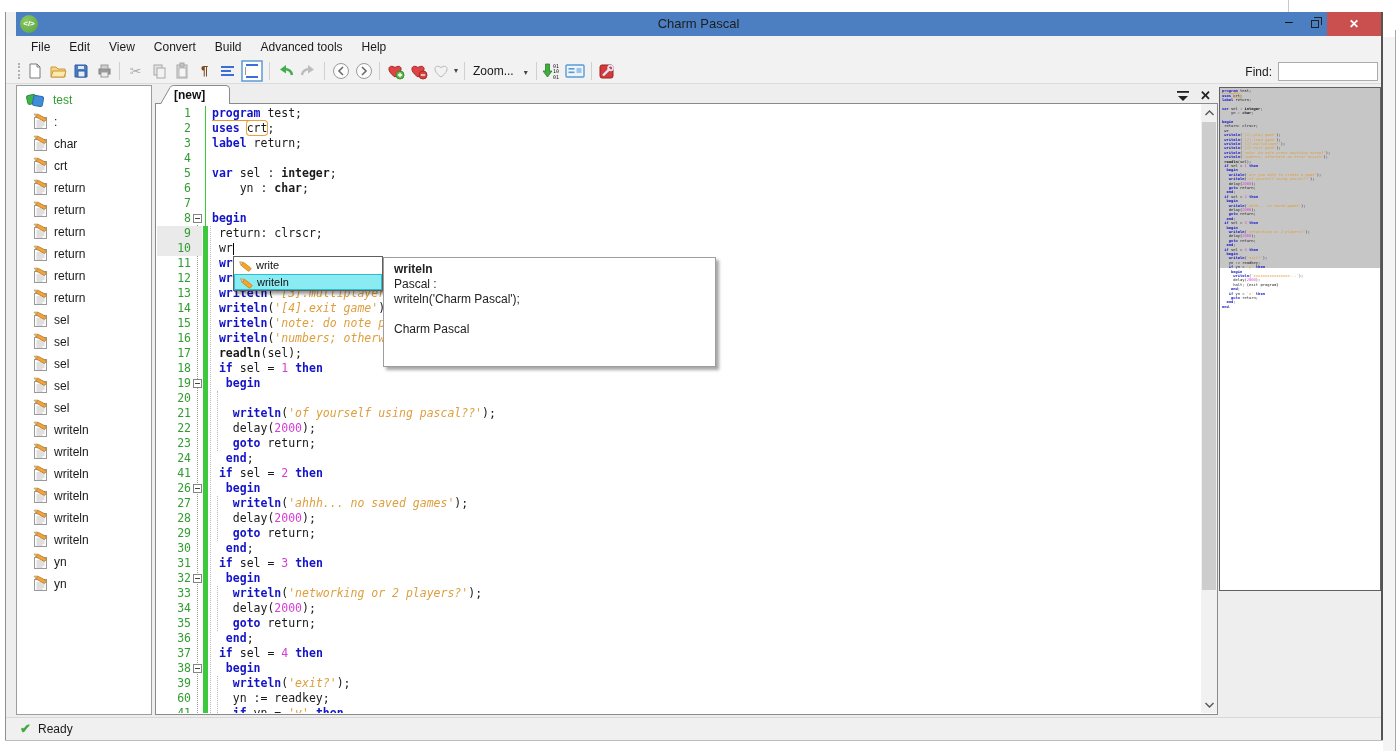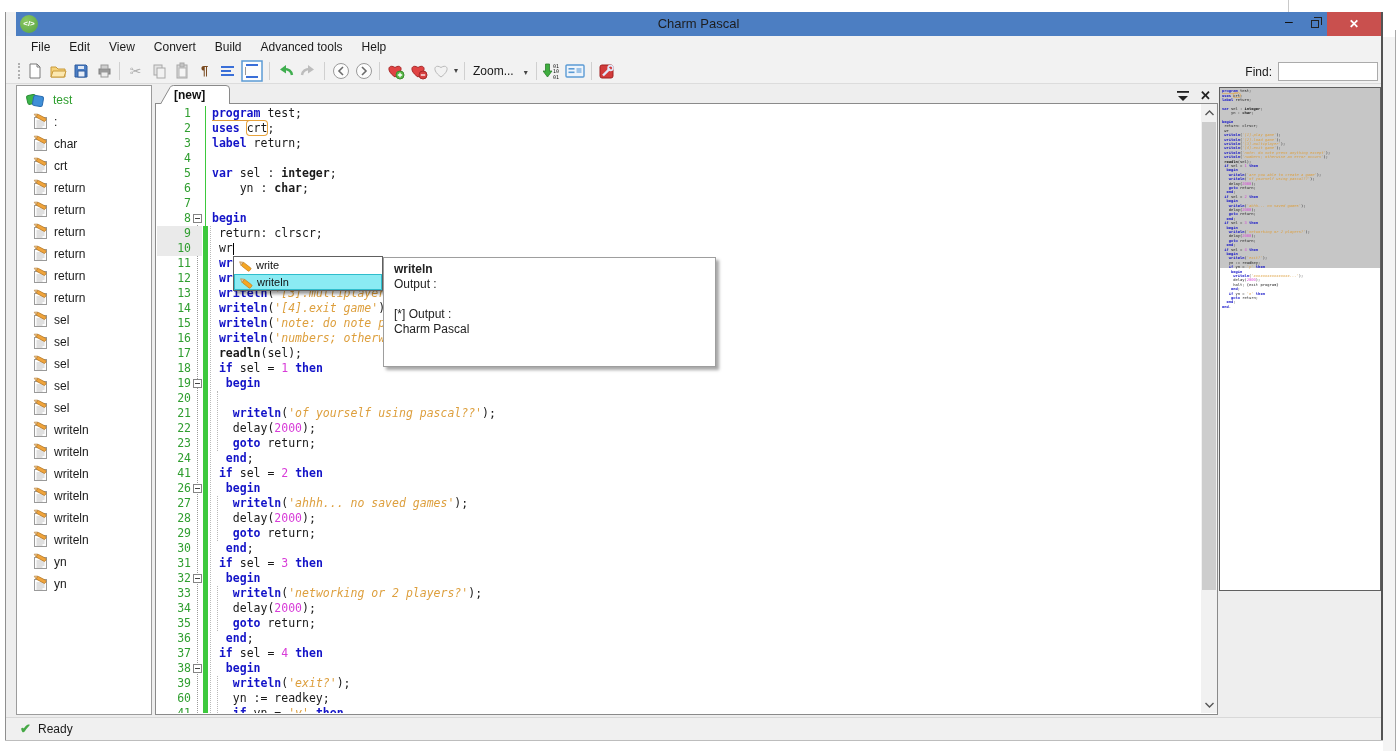--- a/index.html
+++ b/index.html
@@ -867,23 +867,23 @@
           <rect x="0.5" y="5" width="10" height="4" rx="1" fill="#f5a623" stroke="#c77f1a" stroke-width="0.7"></rect>
           <path d="M10.5,5 l3.4,2 -3.4,2 z" fill="#e8c89a" stroke="#b57722" stroke-width="0.5"></path>
         </g>
       </svg>
       <span class="ac-lbl">writeln</span>
     </div>
   </div>
 
 <div class="abs" id="tooltip">
   <div class="tt-line tt-title">writeln</div>
-  <div class="tt-line">Output :</div>
+  <div class="tt-line">Pascal :</div>
+  <div class="tt-line">writeln('Charm Pascal');</div>
   <div class="tt-line">&nbsp;</div>
-  <div class="tt-line">[*] Output :</div>
   <div class="tt-line">Charm Pascal</div>
 </div>
 
 <div class="abs" id="statusbar">
   <span id="status-check">✔</span>
   <span id="status-text">Ready</span>
 </div>
 
 <div class="abs" id="win-right-line"></div>
 <div class="abs" id="win-bottom-line"></div>

